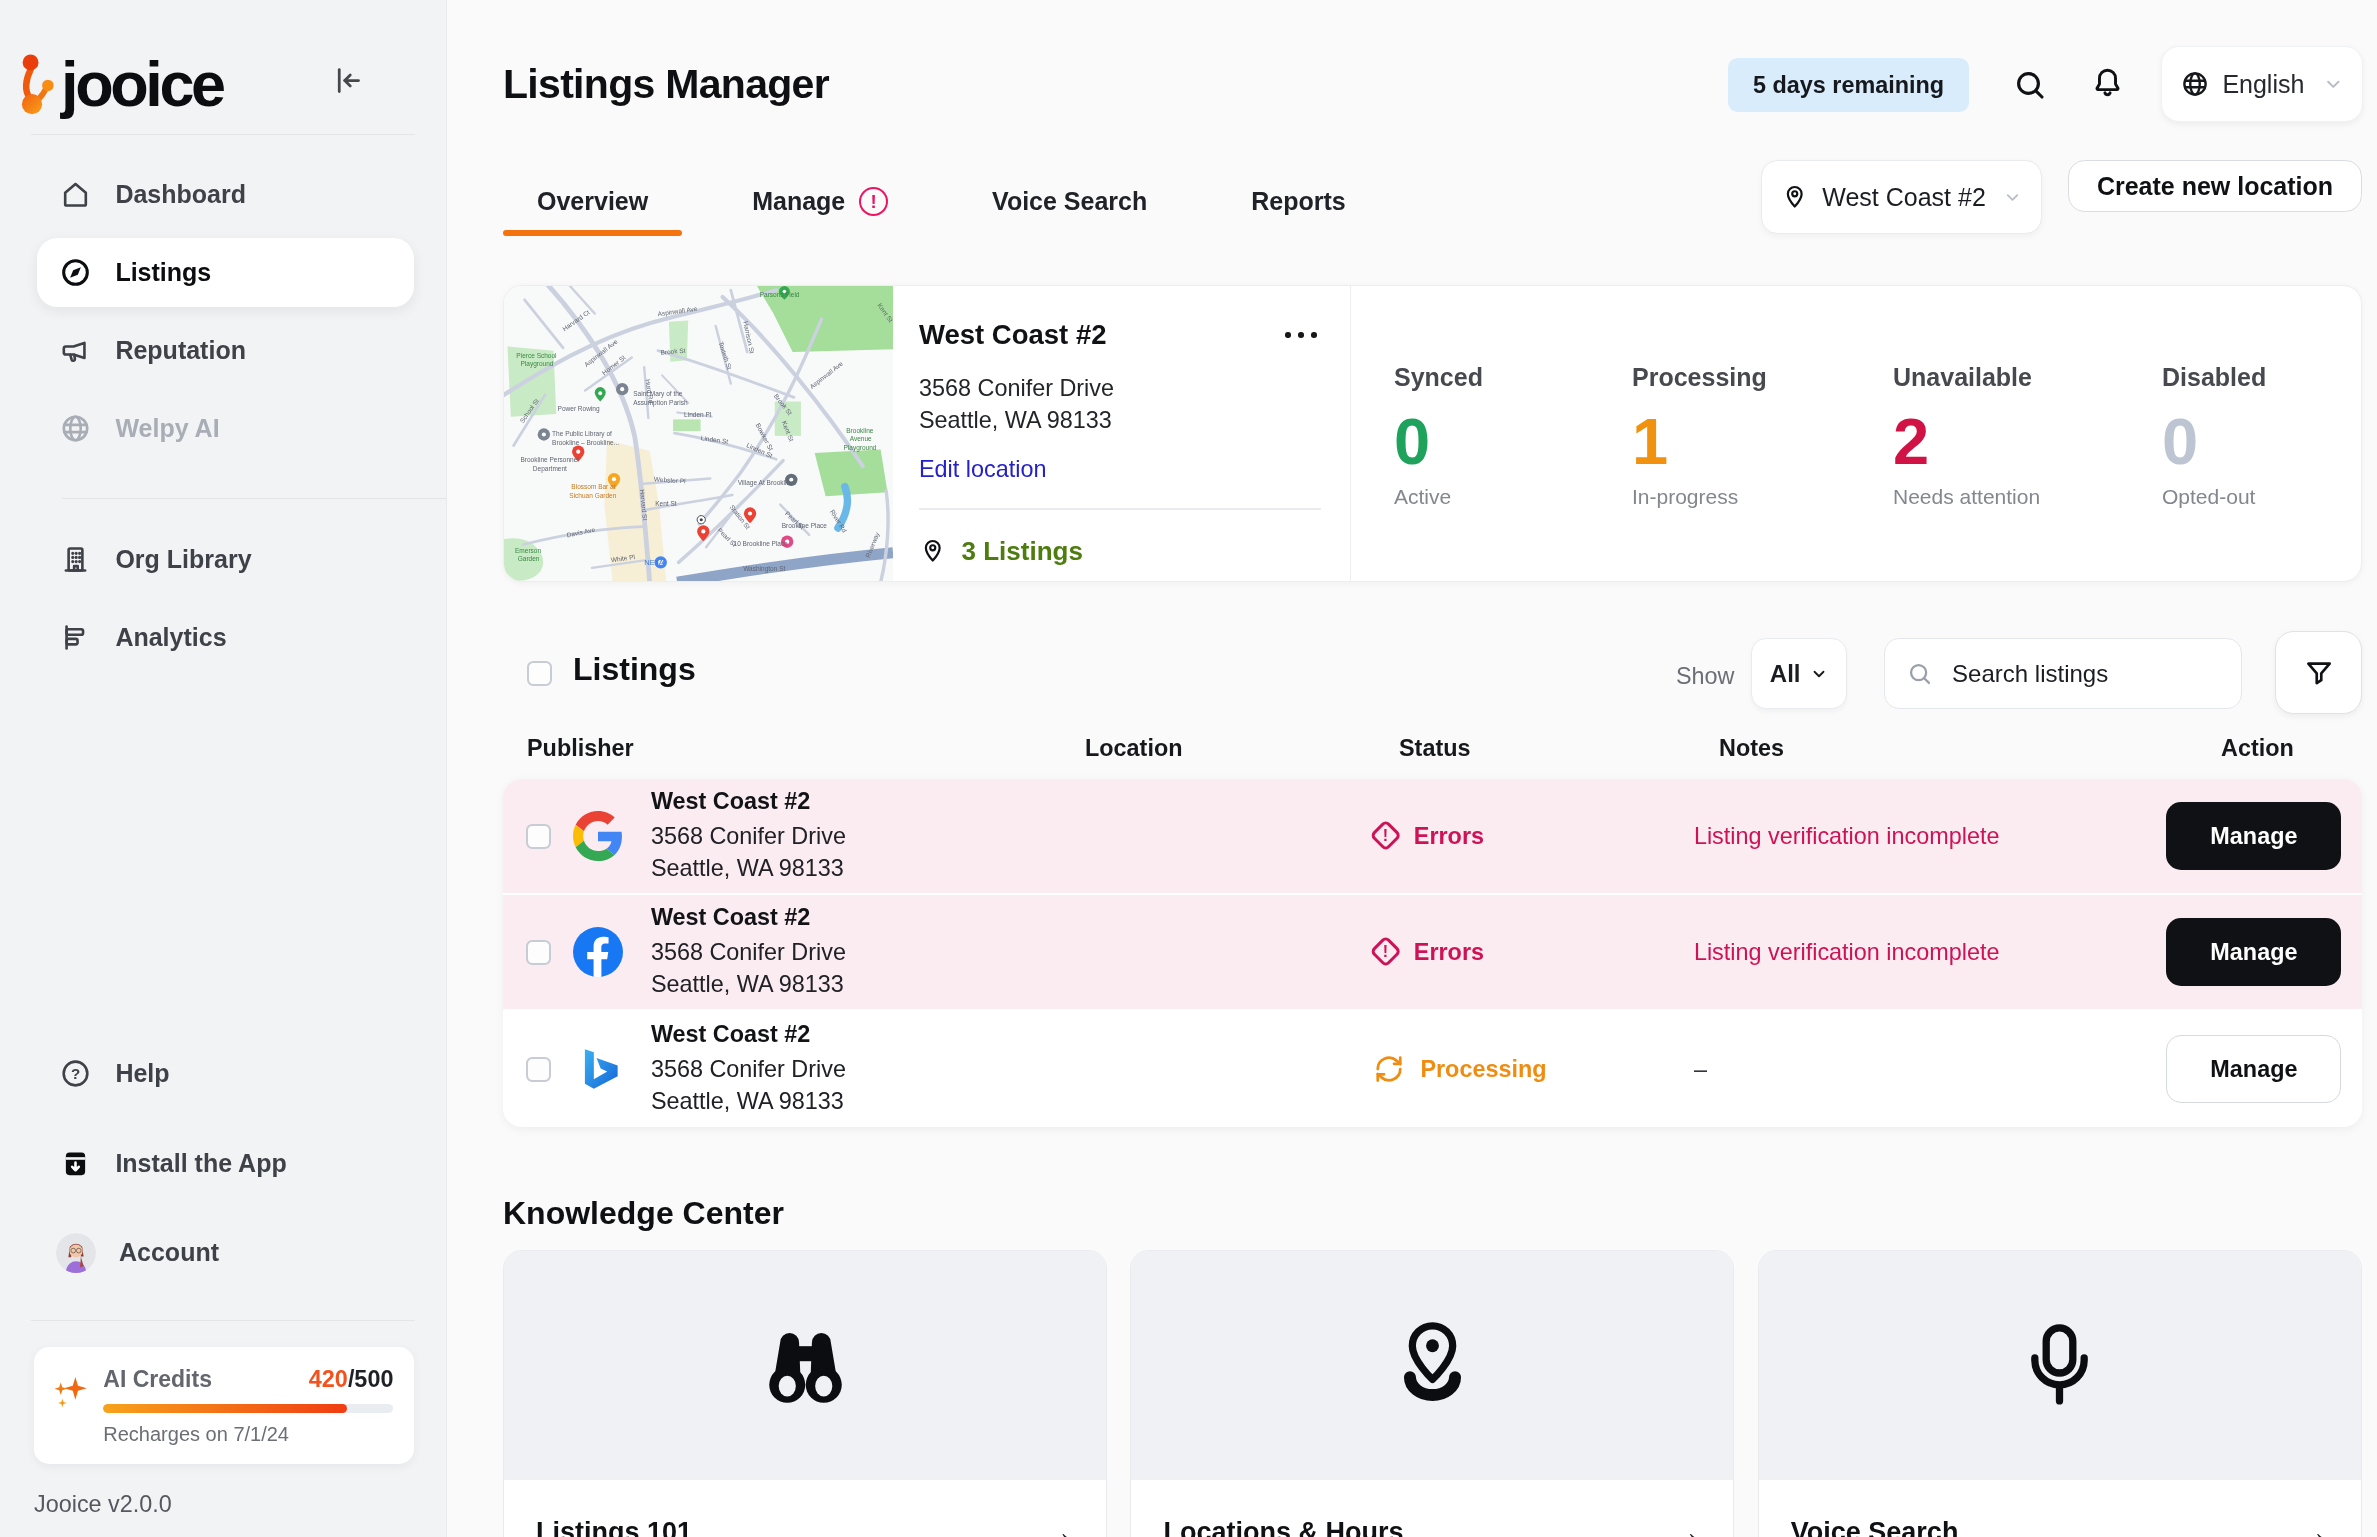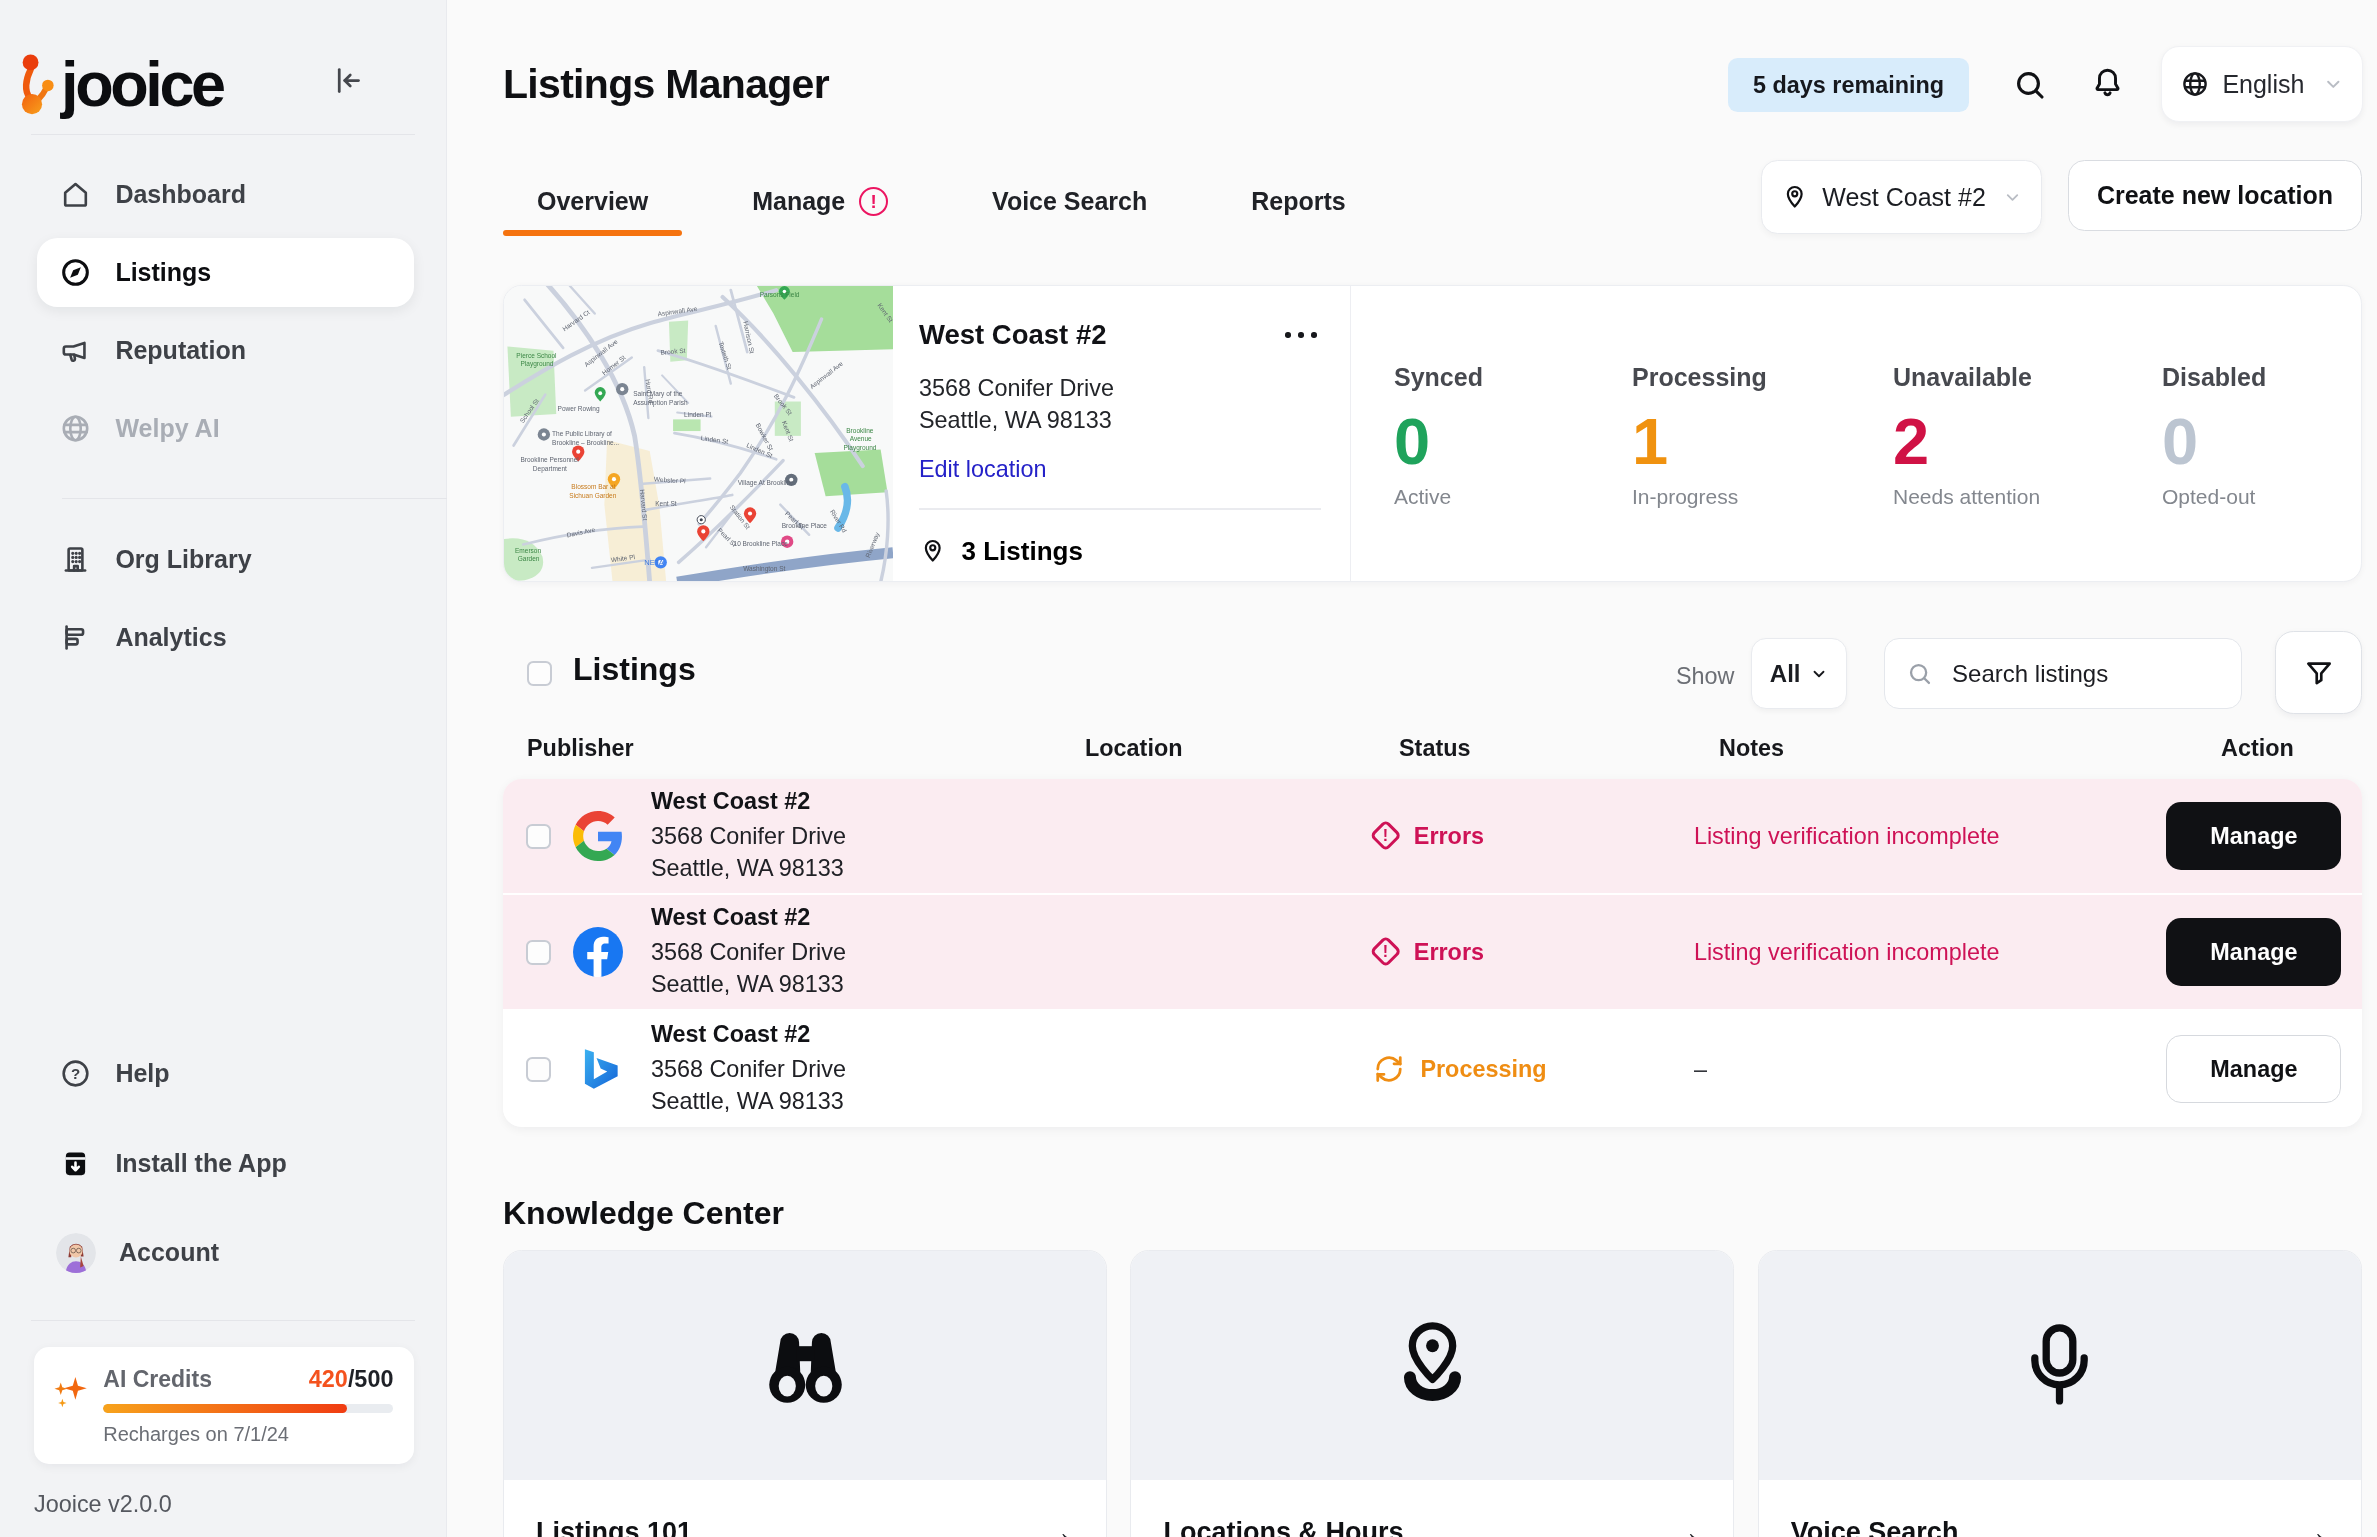--- a/index.html
+++ b/index.html
@@ -40,34 +40,34 @@
   .lang-pill { position:absolute; left:2161px; top:46px; width:202px; height:76px; background:#fff; border:0.7px solid #f0f1f4; border-radius:18px; box-shadow:0 2.1px 6.9px rgba(20,22,35,.05); display:flex; align-items:center; gap:12.4px; padding:0 18px; cursor:pointer; }
   .lang-label { font-size:25px; color:#26282e; flex:1; }
 
   
   .tabs { position:absolute; left:503px; top:181px; display:flex; gap:36px; }
   .tab { position:relative; padding:0 34px; font-size:25px; font-weight:700; color:#202227; display:flex; align-items:center; gap:13.8px; height:41px; cursor:pointer; }
   .tab.active::after { content:''; position:absolute; left:0; right:0; top:49px; height:6.2px; border-radius:3.4px; background:#f5730f; }
   .alert-dot { width:29px; height:29px; border-radius:50%; border:2.8px solid #ec1561; color:#ec1561; font-size:18.6px; font-weight:800; display:flex; align-items:center; justify-content:center; }
   .loc-pill { position:absolute; left:1761px; top:160px; width:281px; height:74px; background:#fff; border:0.7px solid #e9ebef; border-radius:16.5px; box-shadow:0 2.1px 6.9px rgba(20,22,35,.04); display:flex; align-items:center; gap:13.8px; padding:0 19px; cursor:pointer; }
   .loc-pill .loc-label { font-size:25px; color:#1b1d22; flex:1; }
-  .create-btn { position:absolute; left:2068px; top:160px; width:294px; height:71px; background:#fff; border:1.4px solid #d9dce1; border-radius:16.5px; font-size:25px; font-weight:700; color:#101114; display:flex; align-items:center; justify-content:center; cursor:pointer; }
+  .create-btn { position:absolute; left:2068px; top:160px; width:294px; height:52px; background:#fff; border:1.4px solid #d9dce1; border-radius:16.5px; font-size:25px; font-weight:700; color:#101114; display:flex; align-items:center; justify-content:center; cursor:pointer; }
 
   
   .overview-card { position:absolute; left:503px; top:285px; width:1859px; height:297px; background:#fff; border:0.7px solid #eceef2; border-radius:18.6px; box-shadow:0 1.4px 6.9px rgba(15,20,40,.04); display:flex; overflow:hidden; }
   .map-wrap { width:389px; height:100%; flex:none; background:#f6f7f8; }
   .ov-details { width:458px; flex:none; border-right:1.4px solid #edeef2; padding:33px 29px 27.5px 26px; position:relative; }
   .ov-name-row { display:flex; align-items:center; }
   .ov-name { font-size:27.5px; font-weight:700; color:#111216; flex:1; }
   .dots { display:flex; gap:7.6px; cursor:pointer; padding:4.1px; }
   .dots i { width:5.5px; height:5.5px; border-radius:50%; background:#17181c; }
   .ov-addr { margin-top:20.6px; font-size:23.4px; color:#232529; line-height:32px; }
   .ov-edit { display:inline-block; margin-top:20.6px; font-size:23.4px; font-weight:500; color:#2421c8; cursor:pointer; }
   .ov-div { margin-top:25px; height:1.4px; background:#eaebef; }
-  .ov-count-row { margin-top:26px; display:flex; align-items:center; gap:15px; font-size:26px; font-weight:700; color:#000000; }
+  .ov-count-row { margin-top:26px; display:flex; align-items:center; gap:15px; font-size:26px; font-weight:700; color:#4d7c0f; }
   .ov-stats { flex:1; display:flex; padding:77px 0 0 43px; }
   .stat { flex:none; }
   .stat:nth-child(1){ width:238px; } .stat:nth-child(2){ width:261px; } .stat:nth-child(3){ width:269px; }
   .stat-label { font-size:25px; font-weight:700; color:#47494f; }
   .stat-val { margin-top:16.5px; font-size:65px; font-weight:800; line-height:1; }
   .stat-val.green{ color:#1fa35c; } .stat-val.orange{ color:#f0920f; } .stat-val.red{ color:#d01245; } .stat-val.gray{ color:#bcc5d1; }
   .stat-sub { margin-top:11px; font-size:21px; color:#83878e; }
 
   
   .checkbox { width:25px; height:25px; border:2.4px solid #c8ccd4; border-radius:6.2px; background:#fdfdfd; cursor:pointer; }

